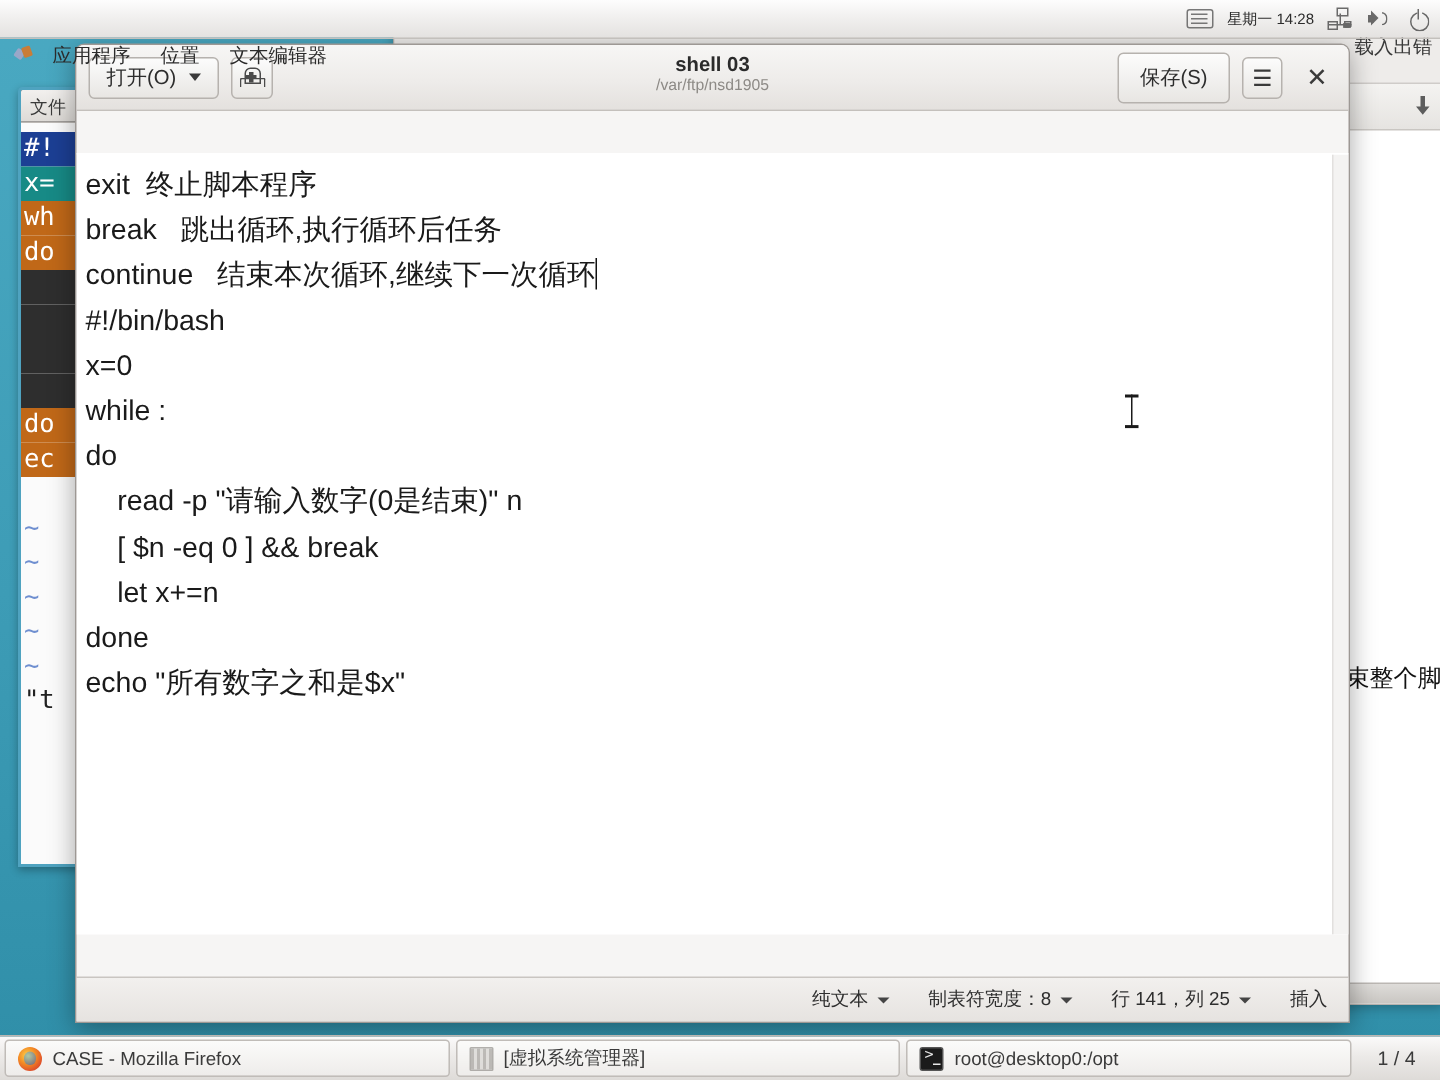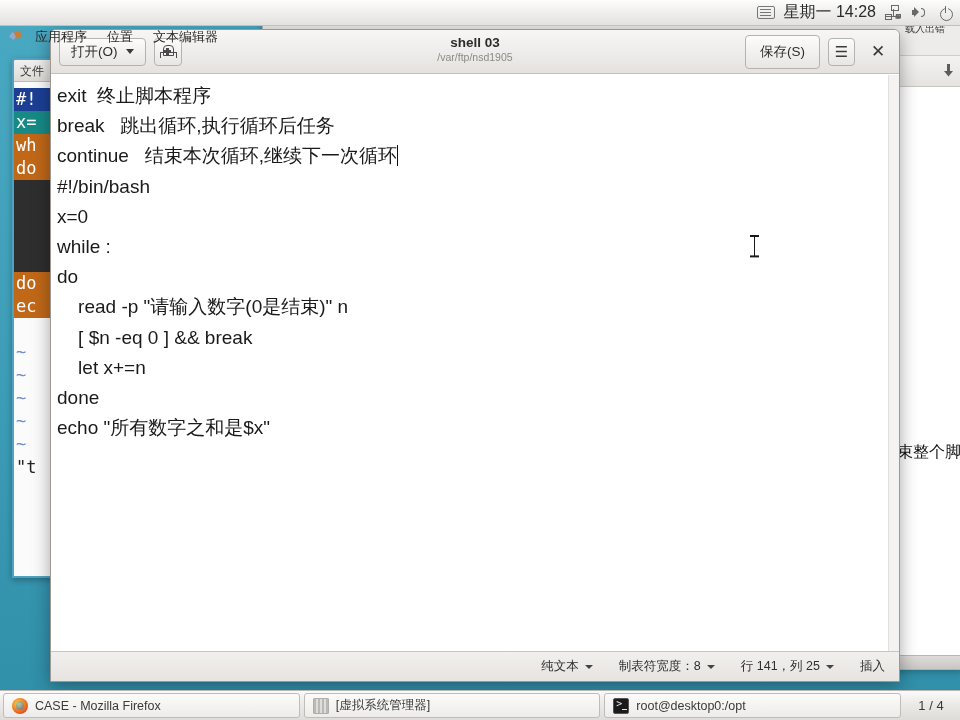--- a/index.html
+++ b/index.html
@@ -37,21 +37,21 @@
     content:""; position:absolute; left:1px; top:3px; width:6px; height:6px;
     background:#9aa7c8; transform:rotate(35deg); border-radius:1px;
   }
   .gnome-logo:after {
     content:""; position:absolute; left:6px; top:1px; width:6px; height:7px;
     background:#c97d38; transform:rotate(-20deg); border-radius:1px;
   }
   .panel-right {
     margin-left:auto; display:flex; align-items:center; padding-right:6px; gap:9px;
   }
-  .panel-clock { font-size:16px; color:#2b2b2b; white-space:nowrap; }
+  .panel-clock { font-size:10px; color:#2b2b2b; white-space:nowrap; }
   .tray-icon { width:17px; height:15px; position:relative; opacity:.78; }
 
   
   .ico-keyboard { border:1.4px solid #555; border-radius:2px; width:18px; height:13px; }
   .ico-keyboard:before {
     content:""; position:absolute; left:2px; top:2px; width:11px; height:1.4px;
     background:#555; box-shadow:0 3px 0 #555, 0 6px 0 #555;
   }
   
   .ico-network:before {
@@ -105,21 +105,21 @@
   #ff-titlebar {
     height:13px;
     background:linear-gradient(180deg,#f6f5fa 0%,#e9e7f1 100%);
     border-bottom:1px solid #cfccd8;
   }
   #ff-tabstrip {
     height:40px; background:#eeecea; border-bottom:1px solid #cfccc9;
     position:relative;
   }
   .ff-errtext {
-    position:absolute; right:16px; top:6px; font-size:10px; color:#3b3b3b;
+    position:absolute; right:6px; top:6px; font-size:13px; color:#3b3b3b;
     white-space:nowrap;
   }
   #ff-navbar {
     height:31px; background:linear-gradient(180deg,#f4f3f1,#e6e4e1);
     border-bottom:1px solid #c9c6c2; position:relative;
   }
   .ff-downarrow {
     position:absolute; right:20px; top:7px; width:0; height:0;
     color:#5d5d5d; font-size:15px; line-height:15px;
   }
@@ -164,21 +164,21 @@
 
   
   #gedit {
     position:absolute; left:50px; top:29px; width:850px; height:653px;
     z-index:20;
     border:1px solid #9d9894;
     border-radius:6px 6px 0 0;
     background:#f6f5f4;
     box-shadow:0 4px 18px rgba(0,0,0,.35);
     overflow:hidden;
-    display:flex; flex-direction:column;
+    display:flex; flex-direction:column;gap:28px;
   }
   #gedit-header {
     height:44px; flex:0 0 44px;
     background:linear-gradient(180deg,#f7f6f5 0%,#eeecea 55%,#e4e1de 100%);
     border-bottom:1px solid #c4c0bc;
     display:flex; align-items:center; padding:0 8px;
     position:relative;
   }
   .hdr-btn {
     border:1px solid #b6b2ae; border-radius:4px;

